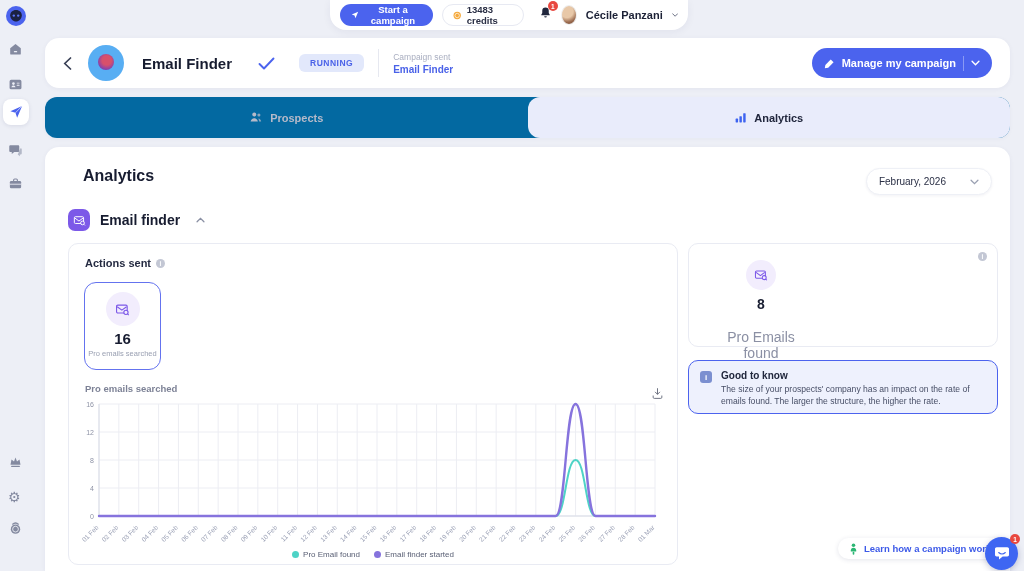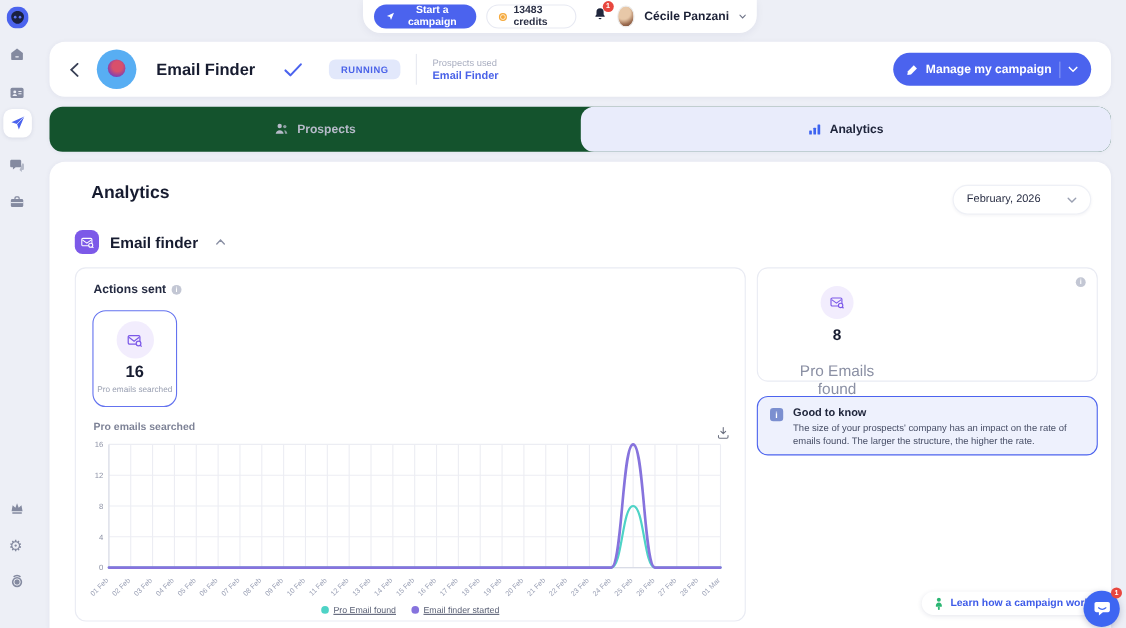--- a/index.html
+++ b/index.html
@@ -30,21 +30,21 @@
   .avatar-lg i { position:absolute; left:10px; top:9px; width:16px; height:16px; border-radius:50%; background:radial-gradient(circle at 55% 40%, #d8506b 0 35%, #7a3fb5 75%); }
   .h-title { font-size:15px; font-weight:bold; color:#171c30; margin-left:18px; }
   .running { margin-left:24px; background:#e2e8fb; color:#4a62e8; font-size:8.5px; font-weight:bold; letter-spacing:.5px; padding:4px 11px; border-radius:6px; }
   .vdiv { width:1px; height:28px; background:#e6e8f0; margin:0 14px; }
   .cu-label { font-size:8.5px; color:#a9aec0; }
   .cu-value { font-size:10px; font-weight:bold; color:#4a62e8; margin-top:2px; cursor:pointer; }
   .btn-manage { margin-left:auto; height:30px; border-radius:15px; background:#4b63ee; color:#fff; display:flex; align-items:center; padding:0 12px; gap:7px; border:none; cursor:pointer; font-size:11px; font-weight:bold; }
   .btn-manage .sep { width:1px; height:15px; background:rgba(255,255,255,.35); }
 
   
-  .tabs { left:45px; top:97px; width:965px; height:41px; background:#14532d; border-radius:12px; display:flex; box-shadow:0 1px 4px rgba(30,40,90,.04); }
+  .tabs { left:45px; top:97px; width:965px; height:41px; background:#0369a1; border-radius:12px; display:flex; box-shadow:0 1px 4px rgba(30,40,90,.04); }
   .tab { flex:1; display:flex; align-items:center; justify-content:center; gap:7px; font-size:11px; font-weight:bold; cursor:pointer; border-radius:12px; }
   .tab.inactive { color:#b6bac9; }
   .tab.active { background:#e9ecfb; color:#20263c; }
 
   
   .panel { left:45px; top:147px; width:965px; height:424px; background:#fff; border-radius:14px 14px 0 0; box-shadow:0 1px 5px rgba(30,40,90,.05); }
   .pg-title { position:absolute; left:38px; top:20px; font-size:16px; font-weight:bold; color:#171c30; }
   .month { position:absolute; right:18px; top:21px; height:27px; border-radius:14px; background:#fff; border:1px solid #eef0f6; box-shadow:0 1px 3px rgba(30,40,90,.06); display:flex; align-items:center; gap:24px; padding:4px 12px; font-size:10px; color:#2a2f45; cursor:pointer; }
   .sect { position:absolute; left:23px; top:62px; display:flex; align-items:center; gap:10px; }
   .sect-ic { width:22px; height:22px; border-radius:7px; background:#7c59e8; display:flex; align-items:center; justify-content:center; }
@@ -55,21 +55,21 @@
   .as-label { position:absolute; left:16px; top:13px; font-size:11px; font-weight:bold; color:#252b42; display:flex; gap:5px; align-items:center; }
   .info-dot { width:9px; height:9px; border-radius:50%; background:#c3c7d4; color:#fff; font-size:6.5px; font-weight:bold; display:inline-flex; align-items:center; justify-content:center; cursor:pointer; }
   .metric { position:absolute; left:15px; top:38px; width:77px; height:88px; border:1.5px solid #6473ef; border-radius:12px; background:#fff; text-align:center; cursor:pointer; }
   .metric .circ { width:34px; height:34px; border-radius:50%; background:#f2edfd; margin:9px auto 4px; display:flex; align-items:center; justify-content:center; }
   .metric .num { font-size:15px; font-weight:bold; color:#171c30; }
   .metric .lbl { font-size:7.5px; color:#9aa0b2; line-height:1.3; margin-top:2px; }
   .chart-label { position:absolute; left:16px; top:139px; font-size:9.5px; font-weight:bold; color:#7d8296; }
   .dl { position:absolute; right:13px; top:143px; cursor:pointer; }
   #chart-svg { position:absolute; left:8px; top:152px; }
   .legend { position:absolute; left:0; bottom:5px; width:100%; display:flex; justify-content:center; gap:14px; }
-  .legend-item { display:flex; align-items:center; gap:4px; font-size:8px; color:#5a6075; cursor:pointer;text-decoration:underline; }
+  .legend-item { display:flex; align-items:center; gap:4px; font-size:8px; color:#5a6075; cursor:pointer; }
   .legend-dot { width:7px; height:7px; border-radius:50%; }
 
   .sum-card { position:absolute; left:643px; top:96px; width:310px; height:104px; border:1px solid #e9ebf3; border-radius:10px; background:#fff; }
   .sum-left { position:absolute; left:22px; top:16px; width:100px; text-align:center; }
   .sum-left .circ { width:30px; height:30px; border-radius:50%; background:#f2edfd; margin:0 auto 6px; display:flex; align-items:center; justify-content:center; }
   .sum-num { font-size:14px; font-weight:bold; color:#171c30; }
   .sum-lbl { font-size:14px; color:#8b90a4; margin-top:17px; }
   .donut-wrap { position:absolute; left:198px; top:14px; width:80px; text-align:center; }
   .donut-box { position:relative; width:58px; height:58px; margin:0 auto; }
   .donut-pct { position:absolute; left:0; top:0; width:58px; height:58px; display:flex; align-items:center; justify-content:center; font-size:10.5px; font-weight:bold; color:#171c30; }
@@ -184,21 +184,21 @@
   <div class="avatar-lg">
       <i></i>
     </div>
   <span class="h-title">Email Finder</span>
   <svg width="17" height="13" viewBox="0 0 17 13" style="margin-left:26px">
       <path d="M1.5 7 6 11.5 15.5 1.5" fill="none" stroke="#4b63ee" stroke-width="1.9" stroke-linecap="round" stroke-linejoin="round"></path>
     </svg>
   <span class="running">RUNNING</span>
   <div class="vdiv"></div>
   <div>
-    <div class="cu-label">Prospects used</div>
+    <div class="cu-label">Campaign sent</div>
     <div class="cu-value">Email Finder</div>
   </div>
   <button class="btn-manage">
     <svg width="11" height="11" viewBox="0 0 20 20">
         <path d="M12.2 2.6l5.2 5.2-9.8 9.8-6.1 1 1-6.1z" fill="#fff"></path>
       </svg>
     <span>Manage my campaign</span>
     <span class="sep"></span>
     <svg width="9" height="6" viewBox="0 0 10 7">
         <path d="M1 1.5 5 5.5 9 1.5" fill="none" stroke="#fff" stroke-width="1.6" stroke-linecap="round"></path>

